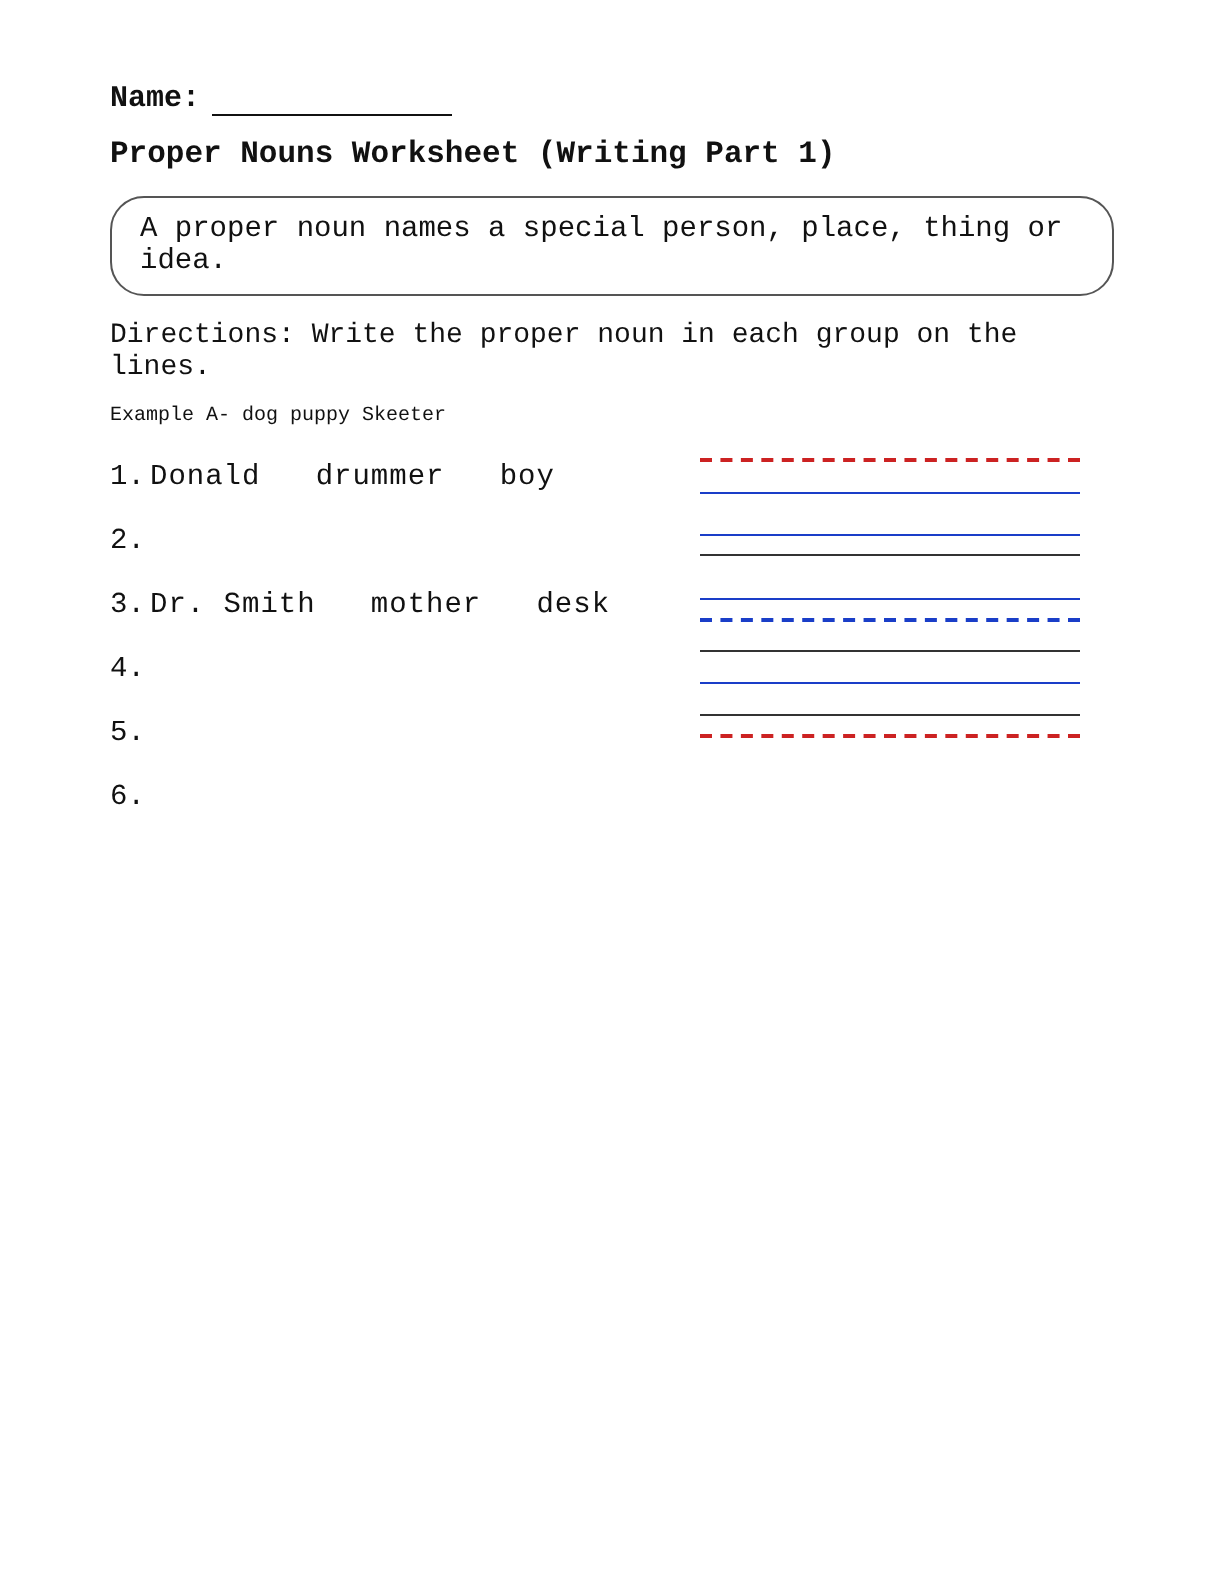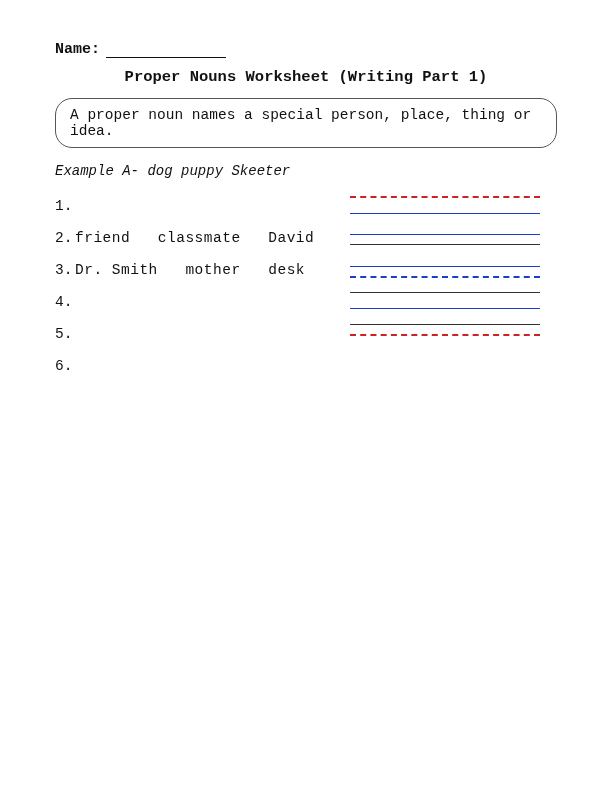--- a/index.html
+++ b/index.html
@@ -31,39 +31,38 @@
       gap: 6px;
       font-size: 15px;
       font-weight: bold;
     }
     .underline-fill {
       display: inline-block;
       width: 120px;
       border-bottom: 1.5px solid #111;
     }
     .title {
-      text-align: center;
+      text-align: left;
       font-weight: bold;
       font-size: 15.5px;
       margin-bottom: 12px;
     }
     .definition-box {
       border: 1.5px solid #555;
       border-radius: 17px;
       padding: 8px 14px;
       font-size: 14.5px;
       margin-bottom: 12px;
     }
     .directions {
       font-size: 14px;
       margin-bottom: 8px;
     }
     .example-block {
-      font-style: italic;
-      font-size: 14px;
+      font-size: 10px;
       margin-bottom: 6px;
       line-height: 1.7;
     }
     .questions-section {
       margin-top: 10px;
     }
     .q-number {
       min-width: 20px;
       font-size: 14.5px;
     }
@@ -125,41 +124,42 @@
       <span class="underline-fill">&nbsp;</span>
     </div>
   </div>
 
   <div class="title">Proper Nouns Worksheet (Writing Part 1)</div>
 
   <div class="definition-box">
     <span>A proper noun names a special person, place, thing or idea.</span>
   </div>
 
+  <div class="directions">Directions: Write the proper noun in each group on the lines.</div>
 
   <div class="example-block">
     <div>Example A-  dog   puppy   Skeeter</div>
   </div>
 
   <div class="questions-section">
 
     <div class="q-block">
       <div class="q-left">
         <span class="q-number">1.</span>
+        <span class="word-group">Donald &nbsp; drummer &nbsp; boy</span>
       </div>
       <div class="q-right">
         <div class="answer-line-dashed"></div>
         <div class="answer-line-solid"></div>
       </div>
     </div>
 
     <div class="q-block">
       <div class="q-left">
         <span class="q-number">2.</span>
-        <span class="word-group">friend &nbsp; classmate &nbsp; David</span>
       </div>
       <div class="q-right">
         <div class="answer-line-solid"></div>
         <div class="answer-line-solid-black"></div>
       </div>
     </div>
 
     <div class="q-block">
       <div class="q-left">
         <span class="q-number">3.</span>

